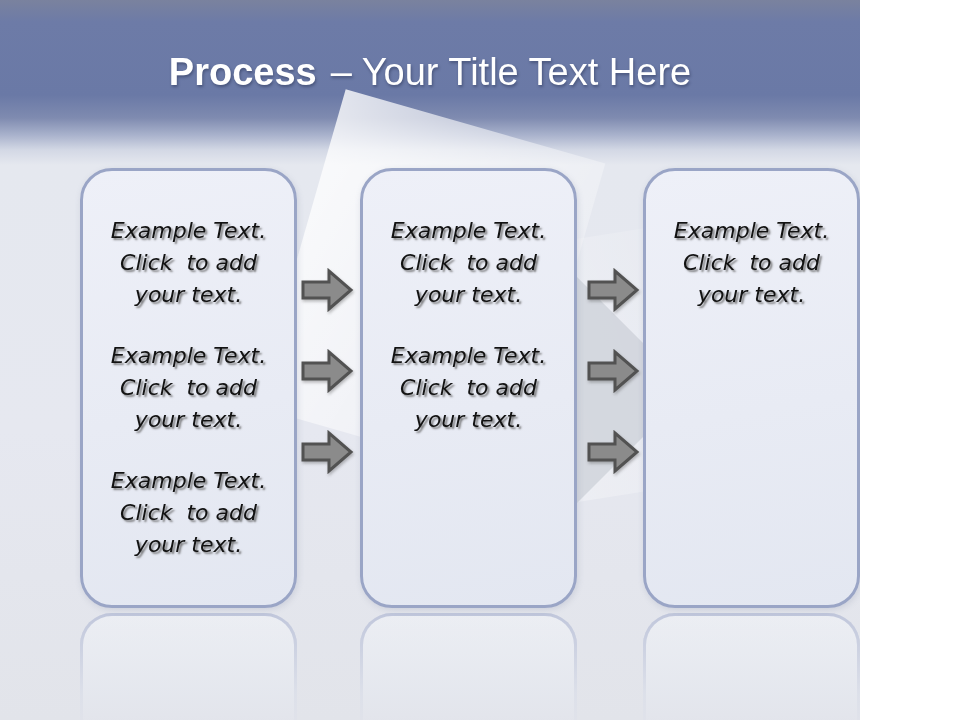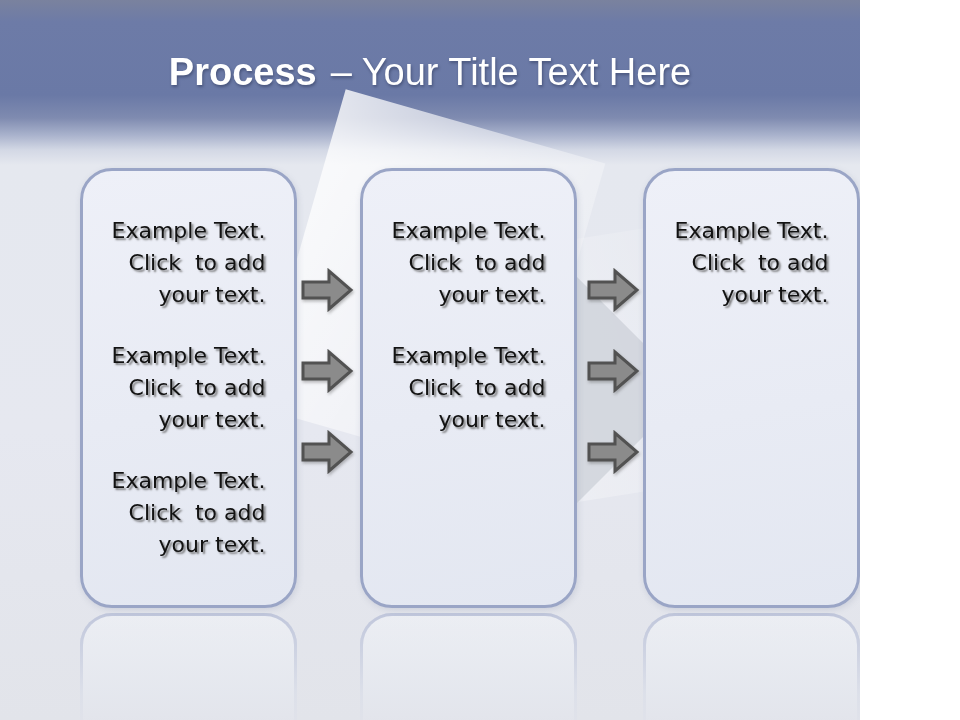--- a/index.html
+++ b/index.html
@@ -43,22 +43,22 @@
     position:absolute;top:168px;width:217px;height:440px;box-sizing:border-box;
     background:linear-gradient(170deg,#eef0f8 0%,var(--box-fill,#e8ebf4) 55%,#e3e7f1 100%);
     border:3px solid var(--box-border,#9aa5c6);border-radius:32px;
     box-shadow:1px 2px 6px rgba(110,120,150,.2);
     z-index:2;display:flex;flex-direction:column;align-items:center;
     padding-top:44px;gap:29px;
   }
   .box1{left:80px}.box2{left:360px}.box3{left:643px}
 
   .para{
-    font-family:"DejaVu Sans",sans-serif;
-    font-size:22px;line-height:32px;text-align:right;white-space:pre-wrap;
+    font-family:"DejaVu Sans",sans-serif;font-style:italic;
+    font-size:22px;line-height:32px;text-align:center;white-space:pre-wrap;
     color:var(--body-text,#121212);
     text-shadow:2px 2px 2px rgba(95,95,95,.8);
     cursor:text;
   }
 
   
   .arrow{position:absolute;width:54px;height:44px;z-index:2;}
   .col1{left:300px}.col2{left:586px}
   .row1{top:268px}.row2{top:349px}.row3{top:430px}
   .arrow svg{display:block;filter:drop-shadow(1px 2px 1.5px rgba(60,60,60,.35));}

